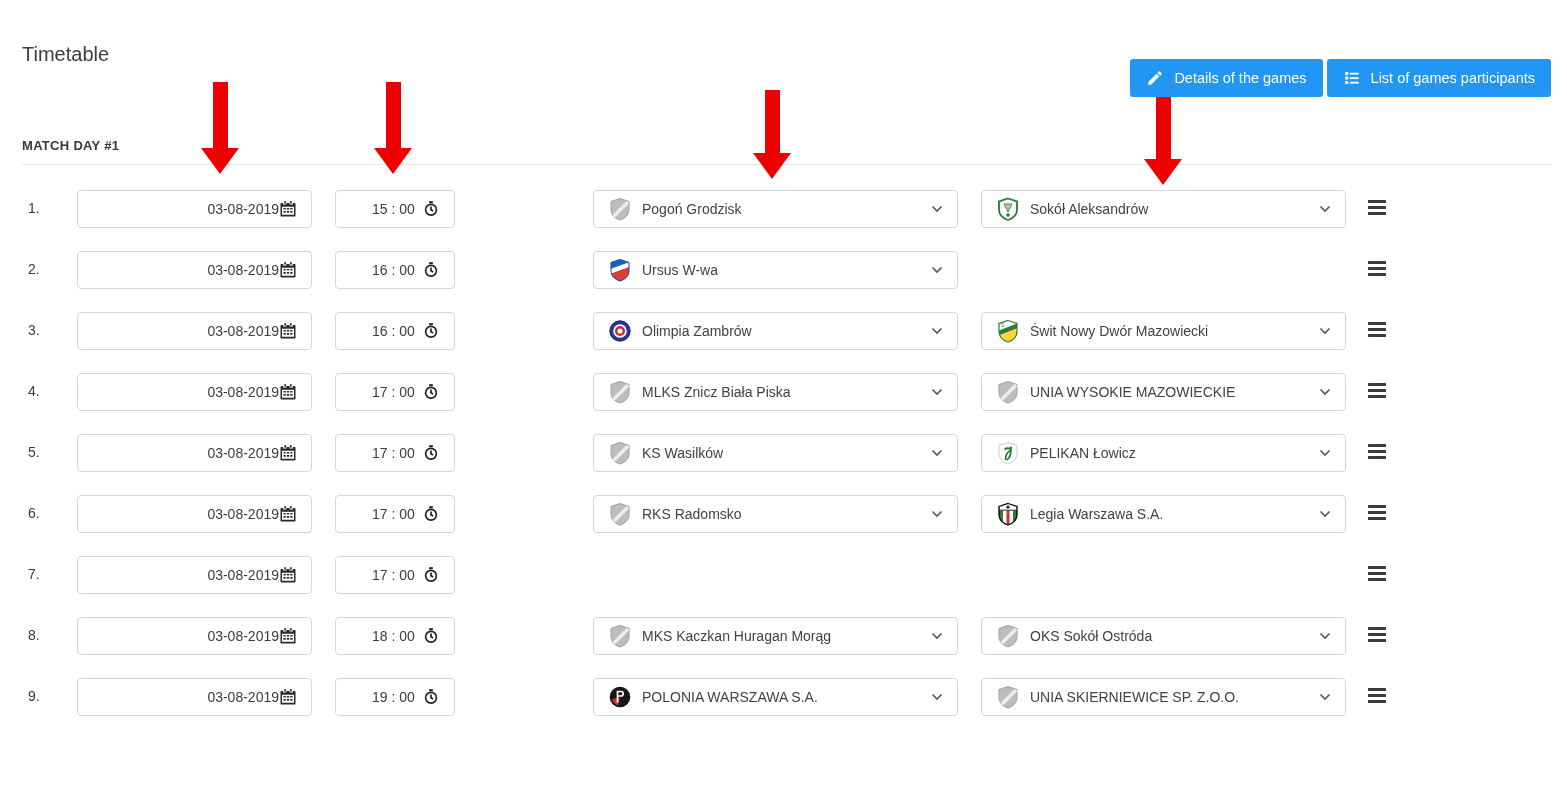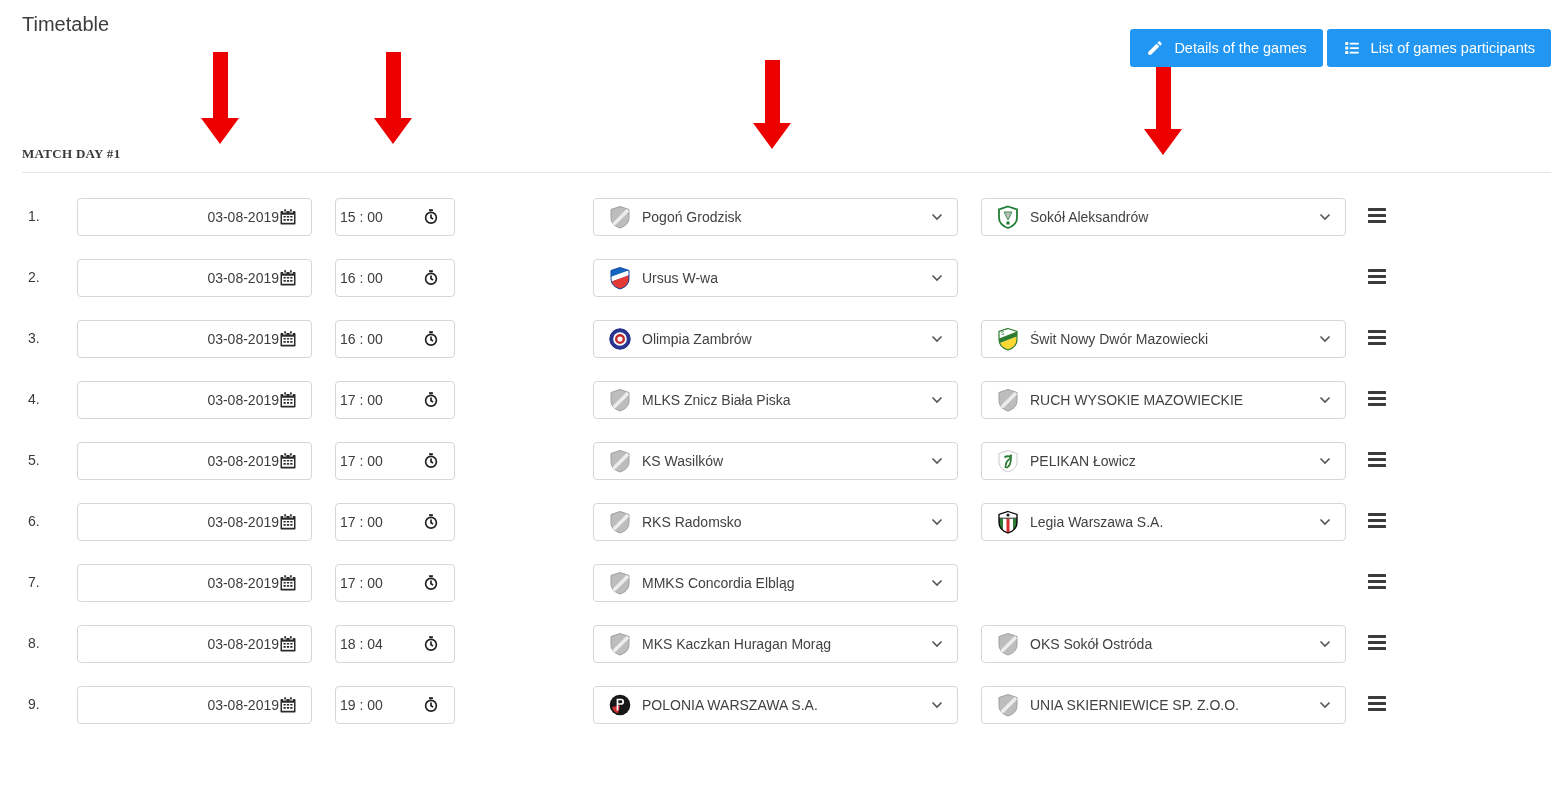--- a/index.html
+++ b/index.html
@@ -1,46 +1,46 @@
 <!DOCTYPE html>
 <html><head>
 <meta charset="utf-8">
 <style>
   * { box-sizing: border-box; margin: 0; padding: 0; }
   html, body { width: 1567px; height: 789px; background: #fff; font-family: "Liberation Sans", sans-serif; overflow: hidden; }
   .page { position: relative; width: 1567px; height: 789px; padding: 0 16px 0 22px; }
 
-  .page-title { margin-top: 12px; font-size: 20px; line-height: 24px; font-weight: 400; color: #3d3d3d; }
+  .page-title { margin-top: 42px; font-size: 20px; line-height: 24px; font-weight: 400; color: #3d3d3d; }
 
   
   .toolbar { position: absolute; top: 17px; right: 16px; display: flex; gap: 4px; z-index: 5; }
   .btn { display: flex; align-items: center; height: 38px; padding: 16px 16px; background: #2196f3; color: #fff; border: none; border-radius: 3px; font-size: 14.5px; font-family: "Liberation Sans", sans-serif; cursor: pointer; }
   .btn .bicon { display: inline-flex; margin-right: 10px; }
 
   
   .arrow { position: absolute; width: 38px; z-index: 1; }
   .arrow .shaft { width: 15px; margin: 0 auto; background: #ec0000; }
   .arrow .head { width: 0; height: 0; border-left: 19px solid transparent; border-right: 19px solid transparent; border-top: 26px solid #ec0000; }
   .arrow-1 { left: 201px; top: 40px; } .arrow-1 .shaft { height: 66px; }
   .arrow-2 { left: 374px; top: 40px; } .arrow-2 .shaft { height: 66px; }
   .arrow-3 { left: 753px; top: 48px; } .arrow-3 .shaft { height: 63px; }
   .arrow-4 { left: 1144px; top: 53px; } .arrow-4 .shaft { height: 64px; }
 
   .section-label { font-size: 13px; font-weight: 700; color: #383838; letter-spacing: .3px; line-height: 14px; }
-  .section-label.first { margin-top: 111px; font-family: Liberation Serif, serif; }
+  .section-label.first { margin-top: 73px; }
   .section-label.second { margin-top: 88px; }
   .divider { border: none; border-top: 1px solid #e6e6e6; margin-top: 11px; }
 
   .rows { margin-top: 25px; }
   .match-row { position: relative; height: 38px; margin-bottom: 23px; }
   .row-num { position: absolute; left: 6px; top: 10px; font-size: 14px; color: #3a3a3a; }
 
   .box { position: absolute; top: 0; height: 38px; background: #fff; border: 1px solid #d6d6d6; border-radius: 4px; display: flex; align-items: center; }
   .date-box { left: 55px; width: 235px; padding: 0 14px 0 18px; text-align: right; }
-  .time-box { left: 313px; width: 120px; padding: 0 14px 0 4px; }
+  .time-box { left: 313px; width: 120px; padding: 0 14px 0 36px; }
   .field-text { flex: 1; font-size: 14px; color: #3c3c3c; white-space: nowrap; overflow: hidden; }
   .field-icon { display: inline-flex; flex-shrink: 0; }
 
   .team-box { width: 365px; padding: 0 14px; cursor: pointer; }
   .team-home { left: 571px; }
   .team-away { left: 959px; }
   .team-logo { width: 24px; height: 24px; display: inline-flex; flex-shrink: 0; }
   .team-name { flex: 1; margin-left: 10px; font-size: 14px; color: #424242; white-space: nowrap; overflow: hidden; }
   .chev { display: inline-flex; flex-shrink: 0; margin-left: 6px; }
 
@@ -350,21 +350,21 @@
             <svg width="24" height="24" viewBox="0 0 24 24">
               <defs>
                 <clipPath id="cph">
                   <path d="M12 1.5 L21 4.5 V12.5 C21 18 17.2 21.3 12 23 C6.8 21.3 3 18 3 12.5 V4.5 Z"></path>
                 </clipPath>
               </defs>
               <path d="M12 1.5 L21 4.5 V12.5 C21 18 17.2 21.3 12 23 C6.8 21.3 3 18 3 12.5 V4.5 Z" fill="#bdbdbd" stroke="#9e9e9e" stroke-width="1"></path>
               <path d="M5 20 L20 5" stroke="#ededed" stroke-width="3.4" clip-path="url(#cph)"></path>
             </svg>
           </span>
-      <span class="team-name">RUCH WYSOKIE MAZOWIECKIE</span>
+      <span class="team-name">UNIA WYSOKIE MAZOWIECKIE</span>
       <span class="chev">
         <svg width="12" height="8" viewBox="0 0 12 8">
               <path d="M1.5 1.5 L6 6 L10.5 1.5" fill="none" stroke="#555" stroke-width="1.6"></path>
             </svg>
       </span>
     </div>
 
     <div class="drag-handle">
       <div class="bar"></div>
           <div class="bar"></div>
@@ -541,39 +541,20 @@
         <svg width="18" height="18" viewBox="0 0 24 24">
               <g fill="none" stroke="#1e1e1e" stroke-width="2.2">
                 <circle cx="12" cy="13" r="7.2"></circle>
                 <path d="M12 8.8V13l2.8 1.6"></path>
               </g>
               <rect x="9.5" y="1.6" width="5" height="2.6" fill="#1e1e1e"></rect>
             </svg>
       </span>
     </div>
 
-    <div class="box team-box team-home">
-      <span class="team-logo">
-            <svg width="24" height="24" viewBox="0 0 24 24">
-              <defs>
-                <clipPath id="cph">
-                  <path d="M12 1.5 L21 4.5 V12.5 C21 18 17.2 21.3 12 23 C6.8 21.3 3 18 3 12.5 V4.5 Z"></path>
-                </clipPath>
-              </defs>
-              <path d="M12 1.5 L21 4.5 V12.5 C21 18 17.2 21.3 12 23 C6.8 21.3 3 18 3 12.5 V4.5 Z" fill="#bdbdbd" stroke="#9e9e9e" stroke-width="1"></path>
-              <path d="M5 20 L20 5" stroke="#ededed" stroke-width="3.4" clip-path="url(#cph)"></path>
-            </svg>
-          </span>
-      <span class="team-name">MMKS Concordia Elbląg</span>
-      <span class="chev">
-        <svg width="12" height="8" viewBox="0 0 12 8">
-              <path d="M1.5 1.5 L6 6 L10.5 1.5" fill="none" stroke="#555" stroke-width="1.6"></path>
-            </svg>
-      </span>
-    </div>
 
 
     <div class="drag-handle">
       <div class="bar"></div>
           <div class="bar"></div>
           <div class="bar"></div>
     </div>
   </div>
 
   <div class="match-row">
@@ -582,21 +563,21 @@
     <div class="box date-box">
       <span class="field-text">03-08-2019</span>
       <span class="field-icon">
         <svg width="18" height="18" viewBox="0 0 24 24">
               <path fill="#2b2b2b" d="M7 1.5h2.4v3H7zM14.6 1.5H17v3h-2.4zM3 4h2.5v2H9.9V4h4.2v2h4.4V4H21a1 1 0 0 1 1 1v16a1 1 0 0 1-1 1H3a1 1 0 0 1-1-1V5a1 1 0 0 1 1-1zm1 5v10.5h16V9H4zm2 1.6h3v2.2H6v-2.2zm4.5 0h3v2.2h-3v-2.2zm4.5 0h3v2.2h-3v-2.2zM6 14.8h3V17H6v-2.2zm4.5 0h3V17h-3v-2.2zm4.5 0h3V17h-3v-2.2z"></path>
             </svg>
       </span>
     </div>
 
     <div class="box time-box">
-      <span class="field-text">18 : 04</span>
+      <span class="field-text">18 : 00</span>
       <span class="field-icon">
         <svg width="18" height="18" viewBox="0 0 24 24">
               <g fill="none" stroke="#1e1e1e" stroke-width="2.2">
                 <circle cx="12" cy="13" r="7.2"></circle>
                 <path d="M12 8.8V13l2.8 1.6"></path>
               </g>
               <rect x="9.5" y="1.6" width="5" height="2.6" fill="#1e1e1e"></rect>
             </svg>
       </span>
     </div>

